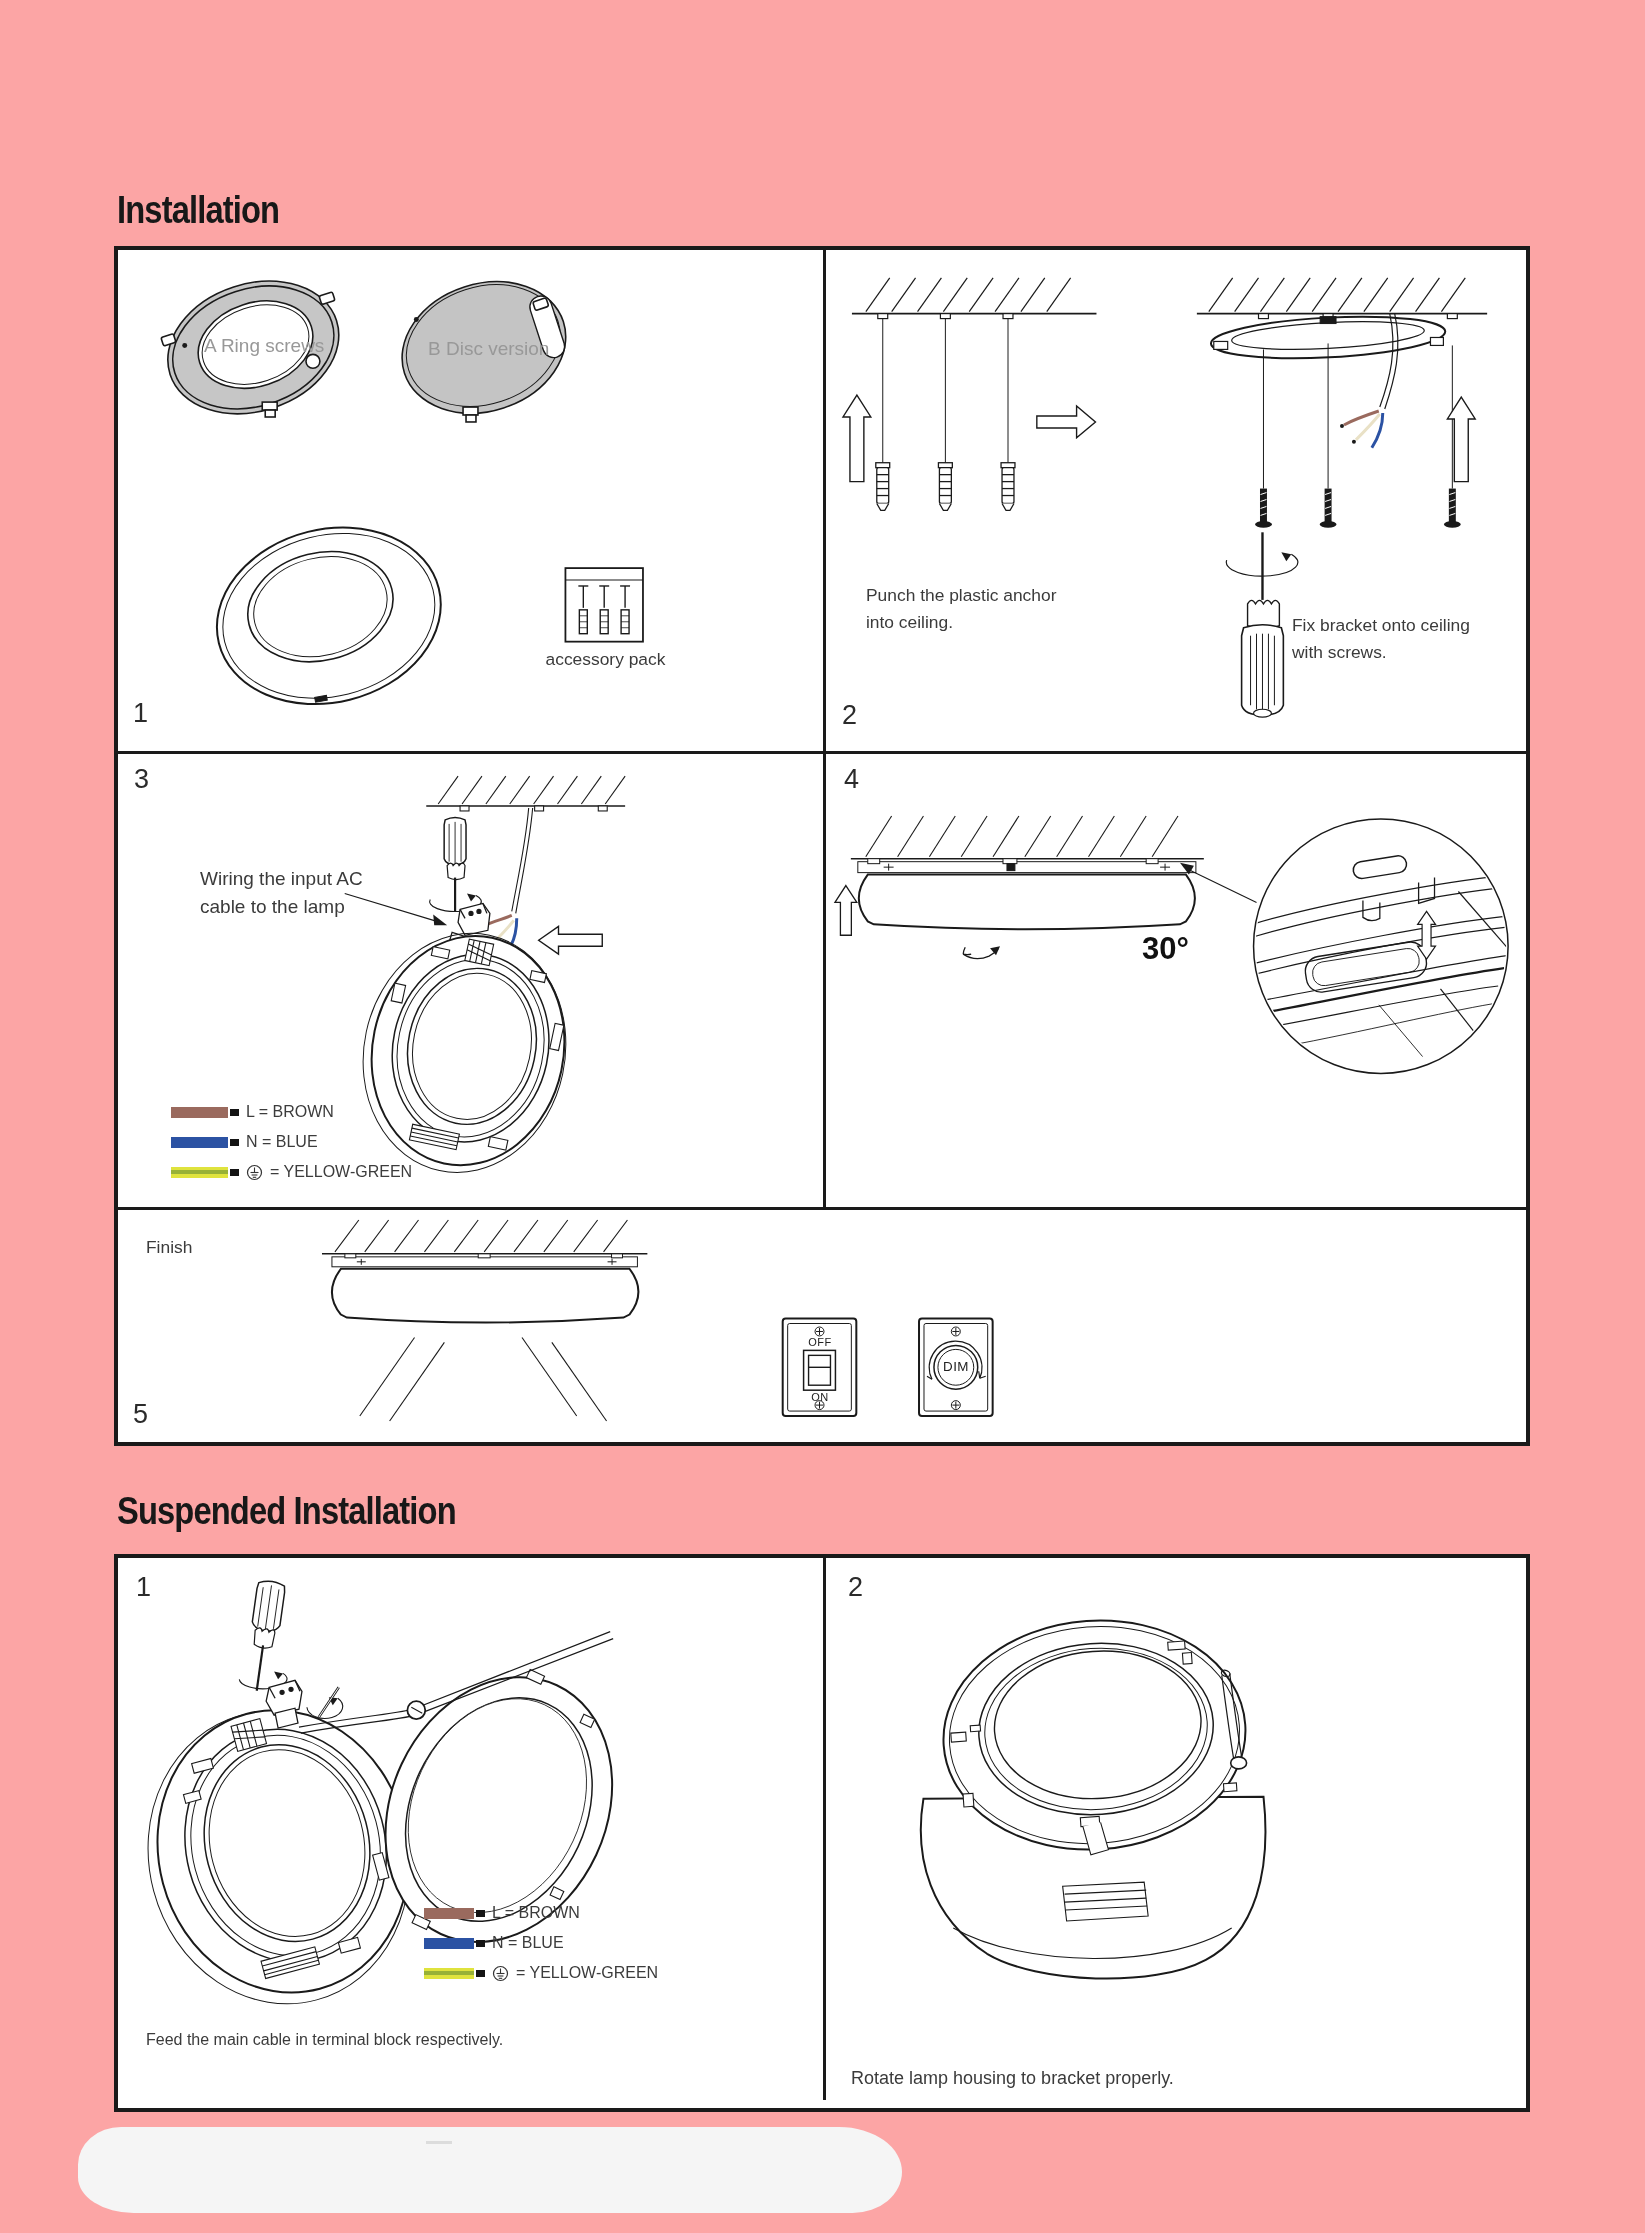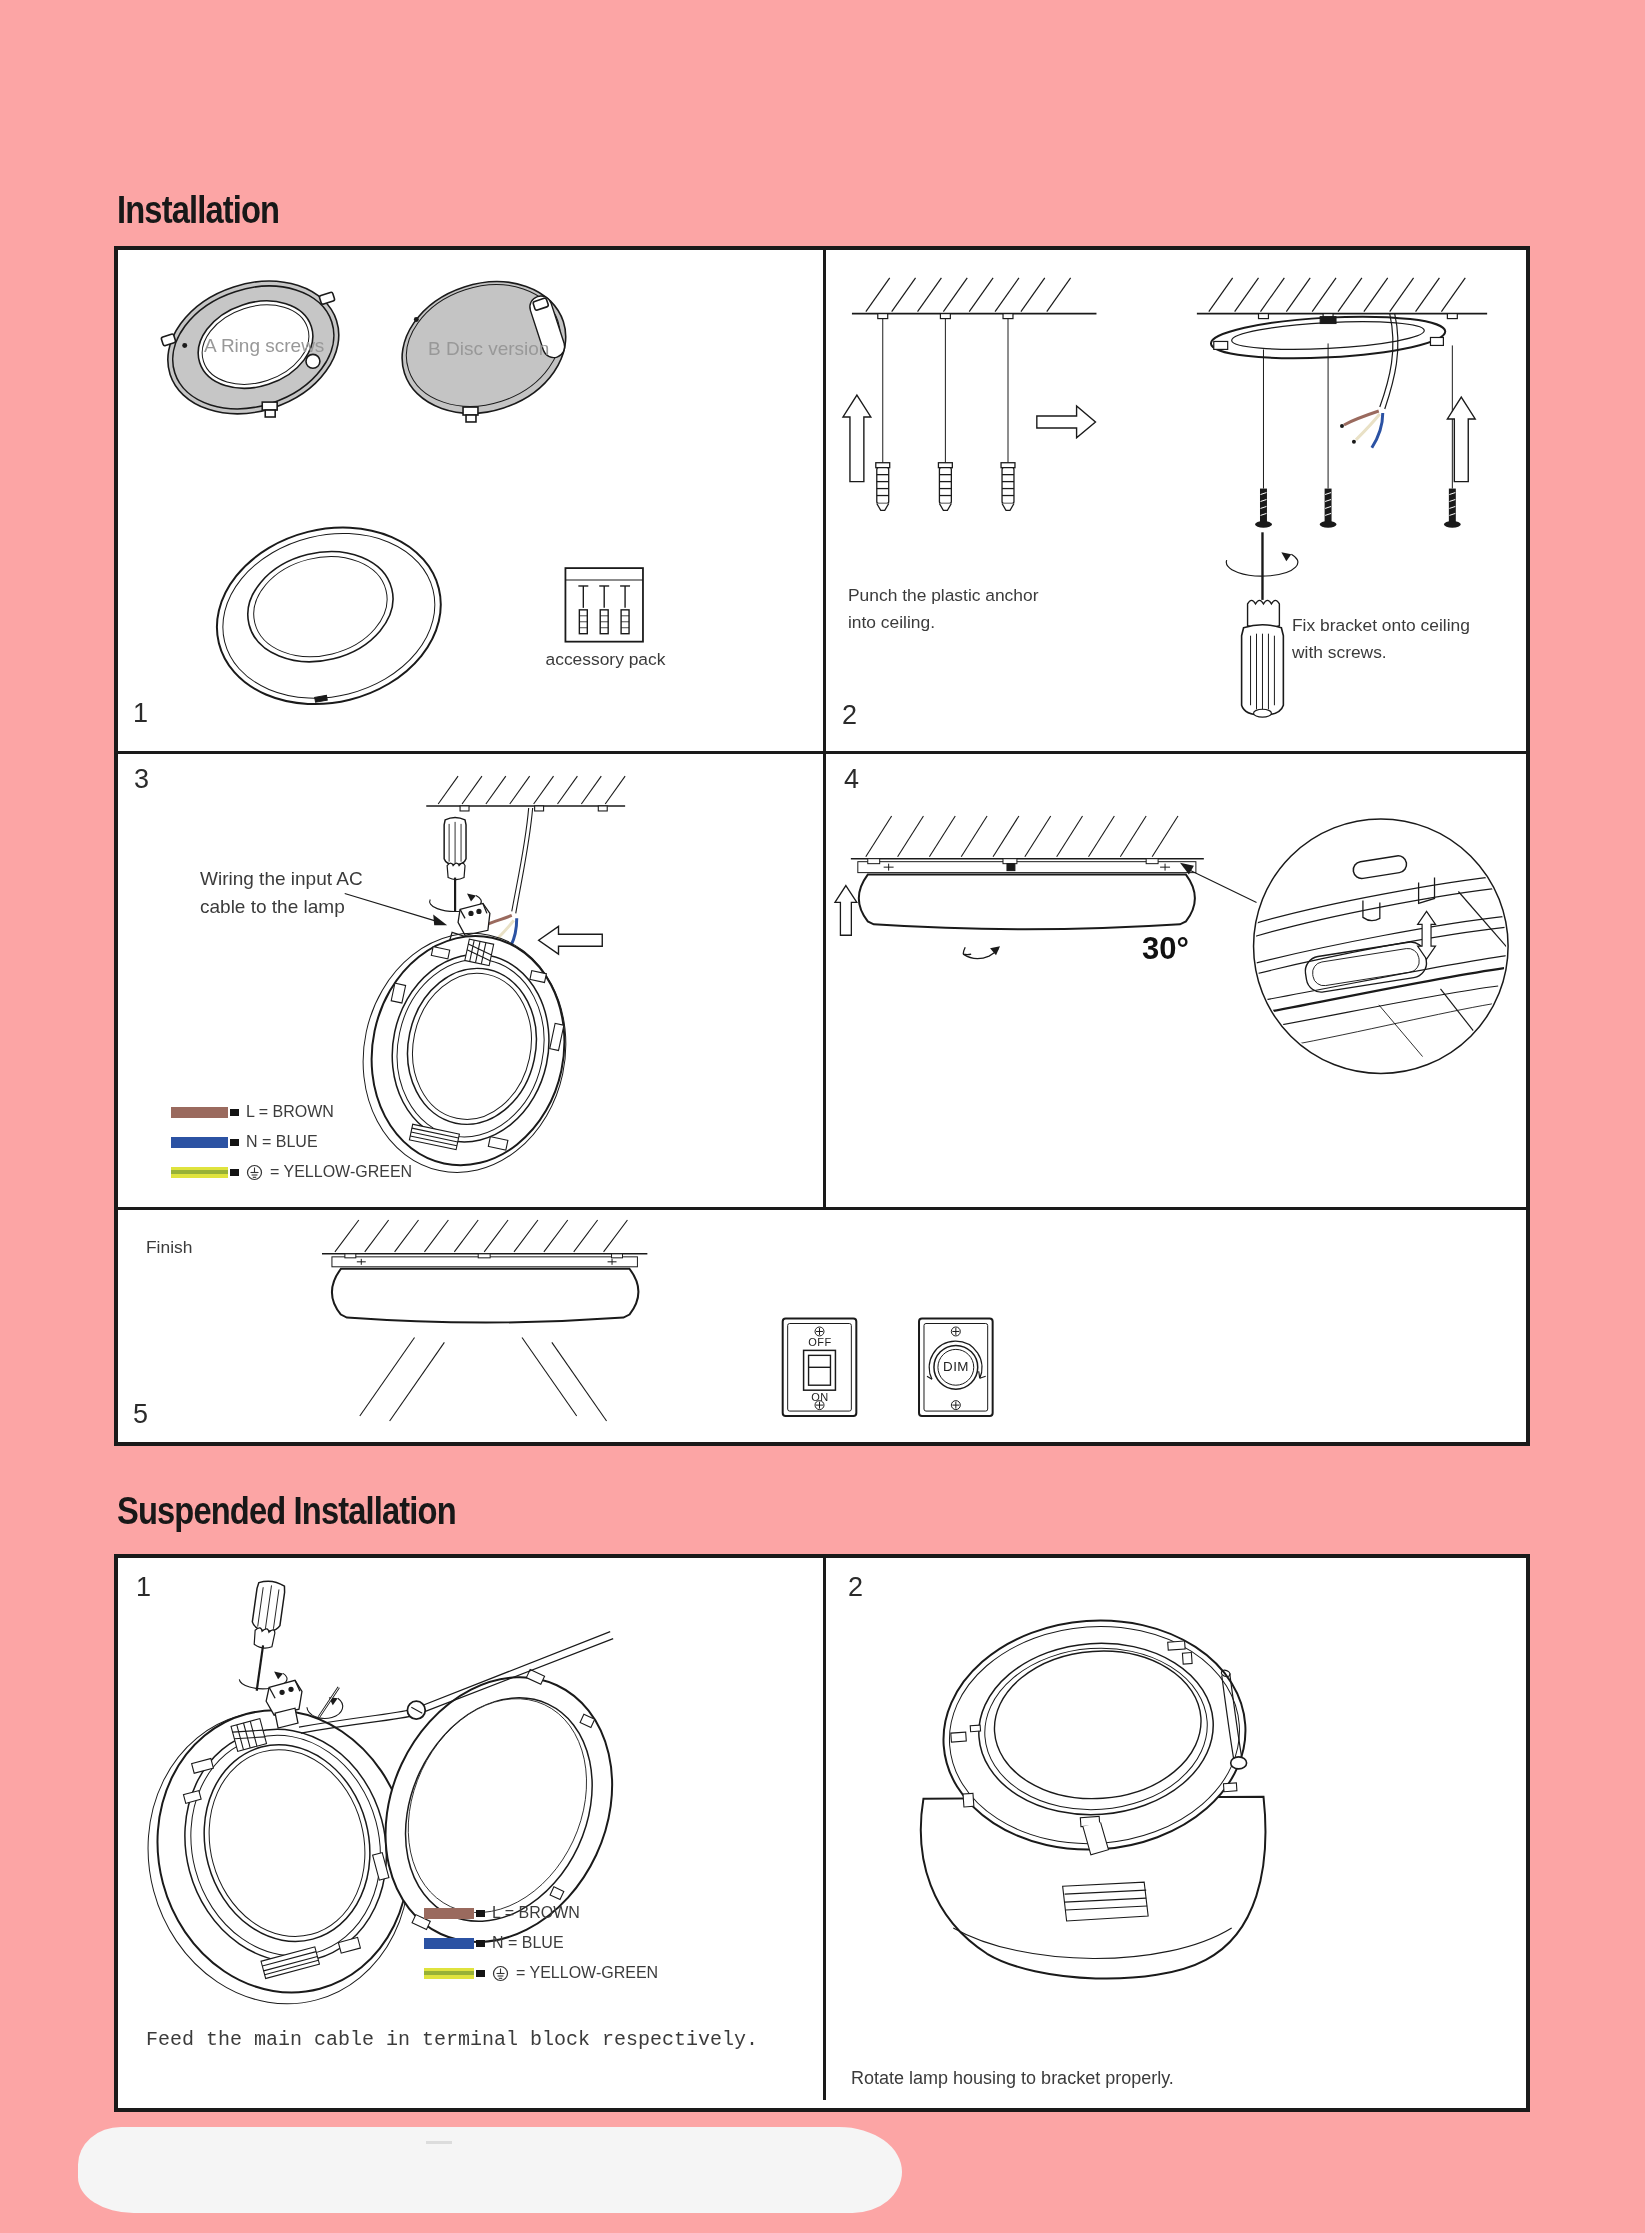--- a/index.html
+++ b/index.html
@@ -236,21 +236,21 @@
           <g stroke-width="1">
             <line x1="427" y1="388" x2="427" y2="458"></line>
               <line x1="433" y1="386" x2="433" y2="462"></line>
               <line x1="439" y1="386" x2="439" y2="463"></line>
               <line x1="445" y1="386" x2="445" y2="462"></line>
               <line x1="451" y1="388" x2="451" y2="458"></line>
           </g>
           <ellipse cx="439" cy="466" rx="9" ry="4" stroke-width="1.2"></ellipse>
         </g>
       </svg>
-      <div class="abs cap" style="left:22px;top:332px;">
+      <div class="abs cap" style="left:40px;top:332px;">
         <div>Punch the plastic anchor</div>
         <div>into ceiling.</div>
       </div>
       <div class="abs cap" style="left:466px;top:362px;">
         <div>Fix bracket onto ceiling</div>
         <div>with screws.</div>
       </div>
       <div class="abs pnum" style="left:16px;top:450px;">2</div>
     </div>
 
@@ -606,21 +606,21 @@
                 <circle cx="8.5" cy="8.5" r="7" fill="none" stroke="#333" stroke-width="1.2"></circle>
                 <line x1="8.5" y1="3.5" x2="8.5" y2="8.5" stroke="#333" stroke-width="1.1"></line>
                 <line x1="4.5" y1="8.5" x2="12.5" y2="8.5" stroke="#333" stroke-width="1.1"></line>
                 <line x1="5.6" y1="11" x2="11.4" y2="11" stroke="#333" stroke-width="1.1"></line>
                 <line x1="6.8" y1="13.3" x2="10.2" y2="13.3" stroke="#333" stroke-width="1.1"></line>
               </svg>
             </span>
           <span class="ltext">= YELLOW-GREEN</span>
           </div>
       </div>
-      <div class="abs cap" style="left:28px;top:468px;font-size:20px;font-family:Liberation Mono, monospace;">Feed the main cable in terminal block respectively.</div>
+      <div class="abs cap" style="left:28px;top:468px;font-size:16px;">Feed the main cable in terminal block respectively.</div>
       <div class="abs pnum" style="left:18px;top:14px;">1</div>
     </div>
 
     <div class="abs" style="left:708px;top:0;width:699px;height:542px;">
       <svg width="699" height="542" viewBox="0 0 703 545">
 
         <g stroke="#1a1a1a" fill="#fff">
           <path d="M 98,242 C 88,302 106,362 162,398 C 212,428 330,432 382,404 C 432,378 448,314 440,240 L 98,242 Z" stroke-width="2"></path>
           <path d="M 128,372 C 198,412 340,414 408,372" fill="none" stroke-width="1.1"></path>
           <g stroke-width="1.1">

